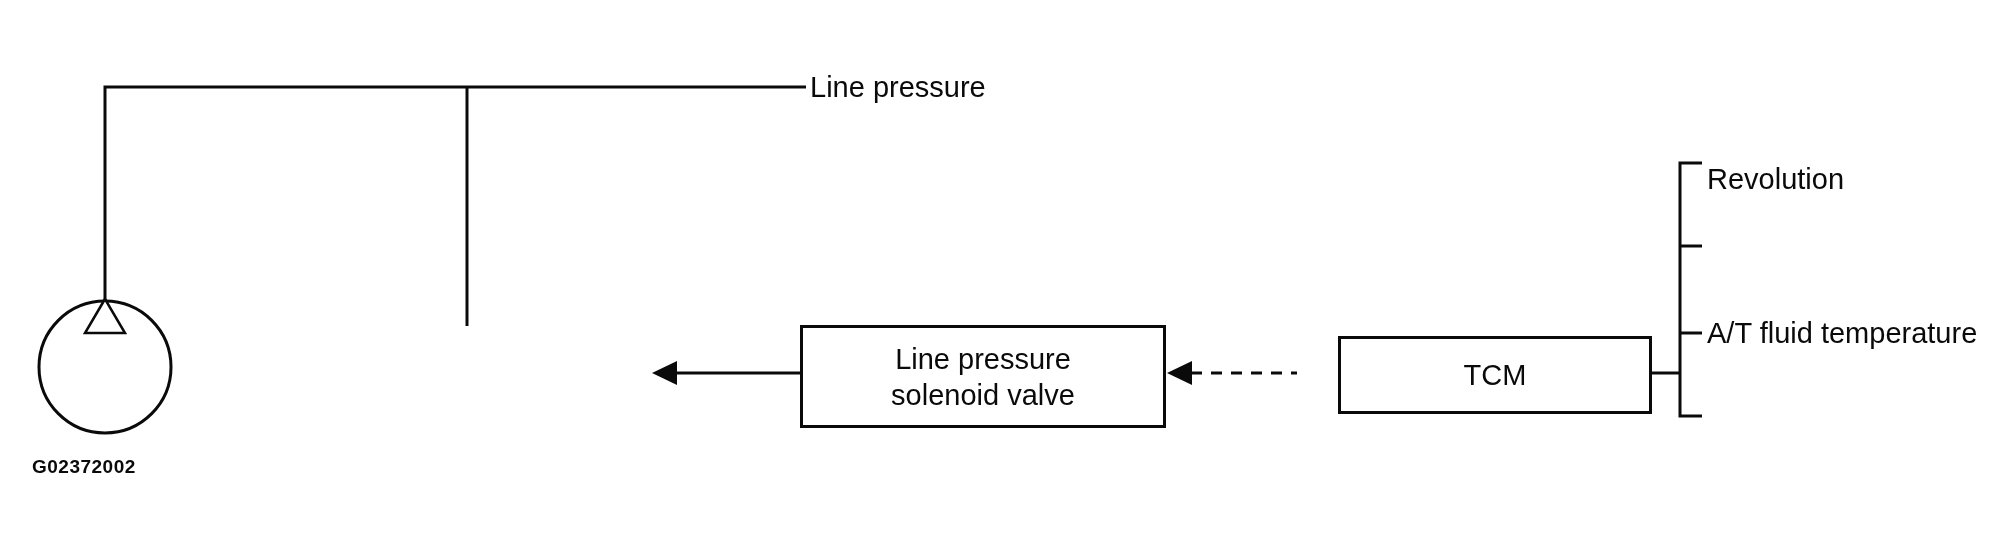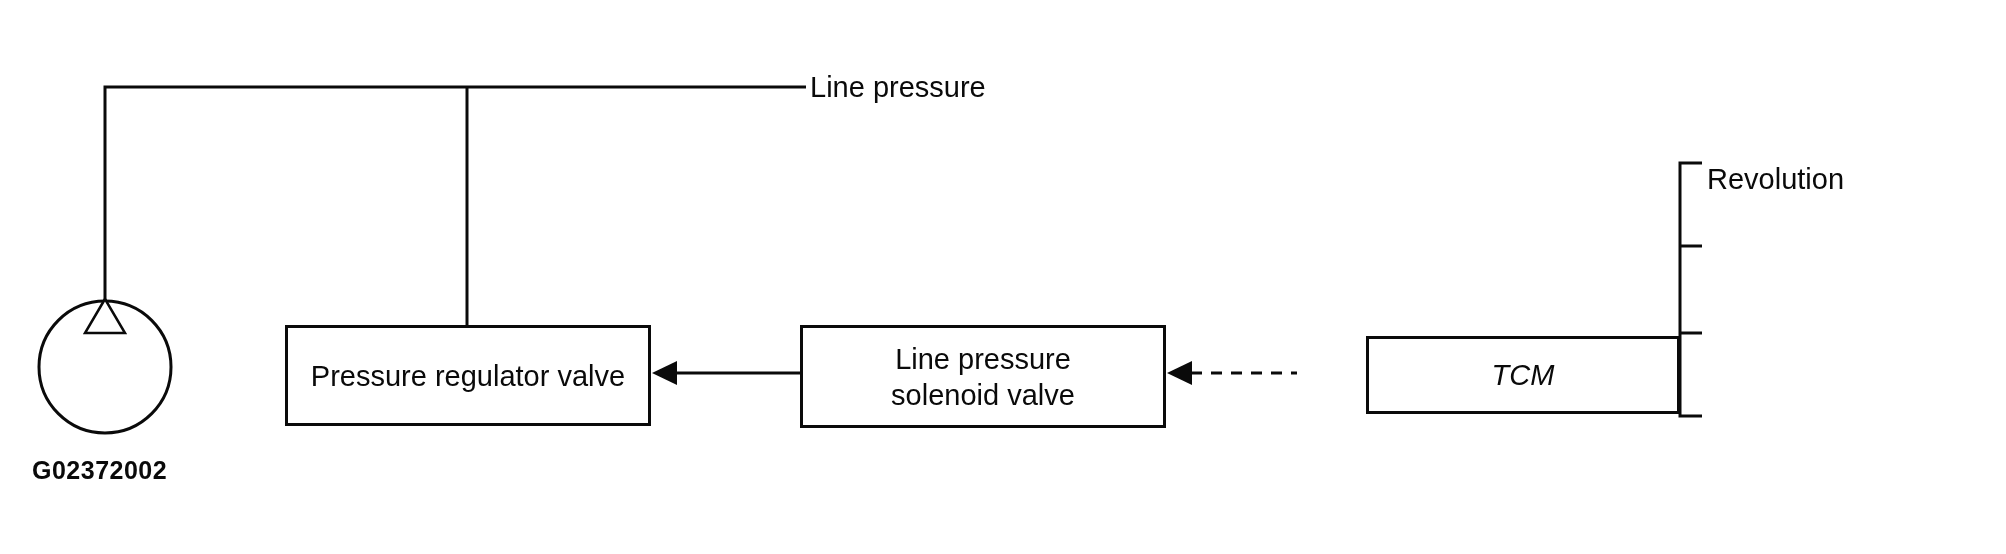--- a/index.html
+++ b/index.html
@@ -32,39 +32,39 @@
     flex-direction: column;
     align-items: center;
     justify-content: center;
     text-align: center;
     font-size: 29px;
     line-height: 36px;
     white-space: nowrap;
   }
   .box-regulator { left: 285px; top: 325px; width: 366px; height: 101px; }
   .box-solenoid  { left: 800px; top: 325px; width: 366px; height: 103px; }
-  .box-tcm       { left: 1366px; top: 336px; width: 314px; height: 78px; font-style: italic; }
+  .box-tcm       { left: 1338px; top: 336px; width: 314px; height: 78px; }
 
   .diagram-label {
     position: absolute;
     font-size: 29px;
     line-height: 34px;
     white-space: nowrap;
   }
   .label-line-pressure { left: 810px; top: 70px; }
   .label-input-0 { left: 1707px; top: 146px; margin-top: 16px; }
   .label-input-1 { left: 1707px; top: 229px; }
   .label-input-2 { left: 1707px; top: 316px; }
   .label-input-3 { left: 1707px; top: 400px; }
 
   .figure-id {
     position: absolute;
     left: 32px;
     top: 456px;
-    font-size: 25px;
+    font-size: 19px;
     font-weight: bold;
     letter-spacing: 0.5px;
     white-space: nowrap;
   }
 </style>
 </head>
 <body>
 
 <div class="canvas">
 
@@ -84,32 +84,30 @@
     <polygon points="1167,373 1192,361 1192,385" fill="#0a0a0a"></polygon>
 
     <line x1="1596" y1="373" x2="1680" y2="373" stroke="#0a0a0a" stroke-width="3"></line>
     <polygon points="1571,373 1596,361 1596,385" fill="#0a0a0a"></polygon>
 
     <path d="M1702,163 H1680 V416 H1702" fill="none" stroke="#0a0a0a" stroke-width="3"></path>
     <line x1="1680" y1="246" x2="1702" y2="246" stroke="#0a0a0a" stroke-width="3"></line>
     <line x1="1680" y1="333" x2="1702" y2="333" stroke="#0a0a0a" stroke-width="3"></line>
   </svg>
 
-  <div class="node-box box-regulator">
-    <span>Pressure regulator valve</span>
-  </div>
 
   <div class="node-box box-solenoid">
     <span>Line pressure</span>
     <span>solenoid valve</span>
   </div>
 
   <div class="node-box box-tcm">
     <span>TCM</span>
   </div>
 
   <div class="diagram-label label-line-pressure">Line pressure</div>
 
   <div class="diagram-label label-input-0">Revolution</div>
+  <div class="diagram-label label-input-2">A/T fluid temperature</div>
 
   <div class="figure-id">G02372002</div>
 
 </div>
 
 </body></html>

